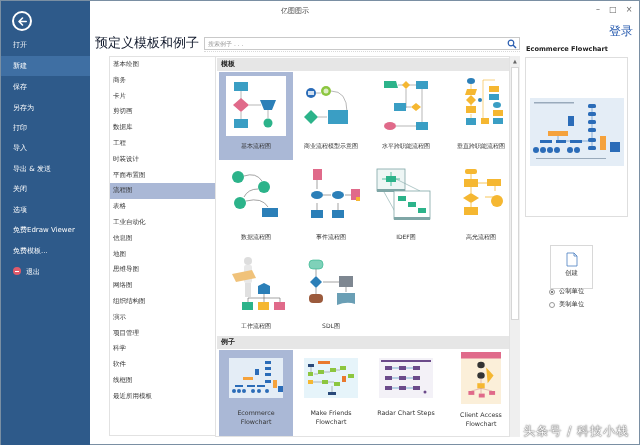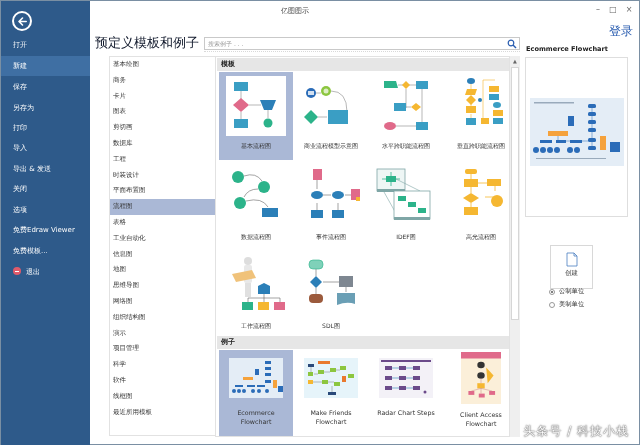--- a/index.html
+++ b/index.html
@@ -107,21 +107,20 @@
         <circle cx="4" cy="4" r="2.8" stroke="#2a5db0" stroke-width="1.2" fill="none"></circle>
         <path d="M6 6L9 9" stroke="#2a5db0" stroke-width="1.4"></path>
       </svg>
   </div>
   <div class="dotline"></div>
 
   <div class="cat-list">
     <div class="cat-item">基本绘图</div>
     <div class="cat-item">商务</div>
     <div class="cat-item">卡片</div>
-    <div class="cat-item">图表</div>
     <div class="cat-item">剪切画</div>
     <div class="cat-item">数据库</div>
     <div class="cat-item">工程</div>
     <div class="cat-item">时装设计</div>
     <div class="cat-item">平面布置图</div>
     <div class="cat-item active">流程图</div>
     <div class="cat-item">表格</div>
     <div class="cat-item">工业自动化</div>
     <div class="cat-item">信息图</div>
     <div class="cat-item">地图</div>

